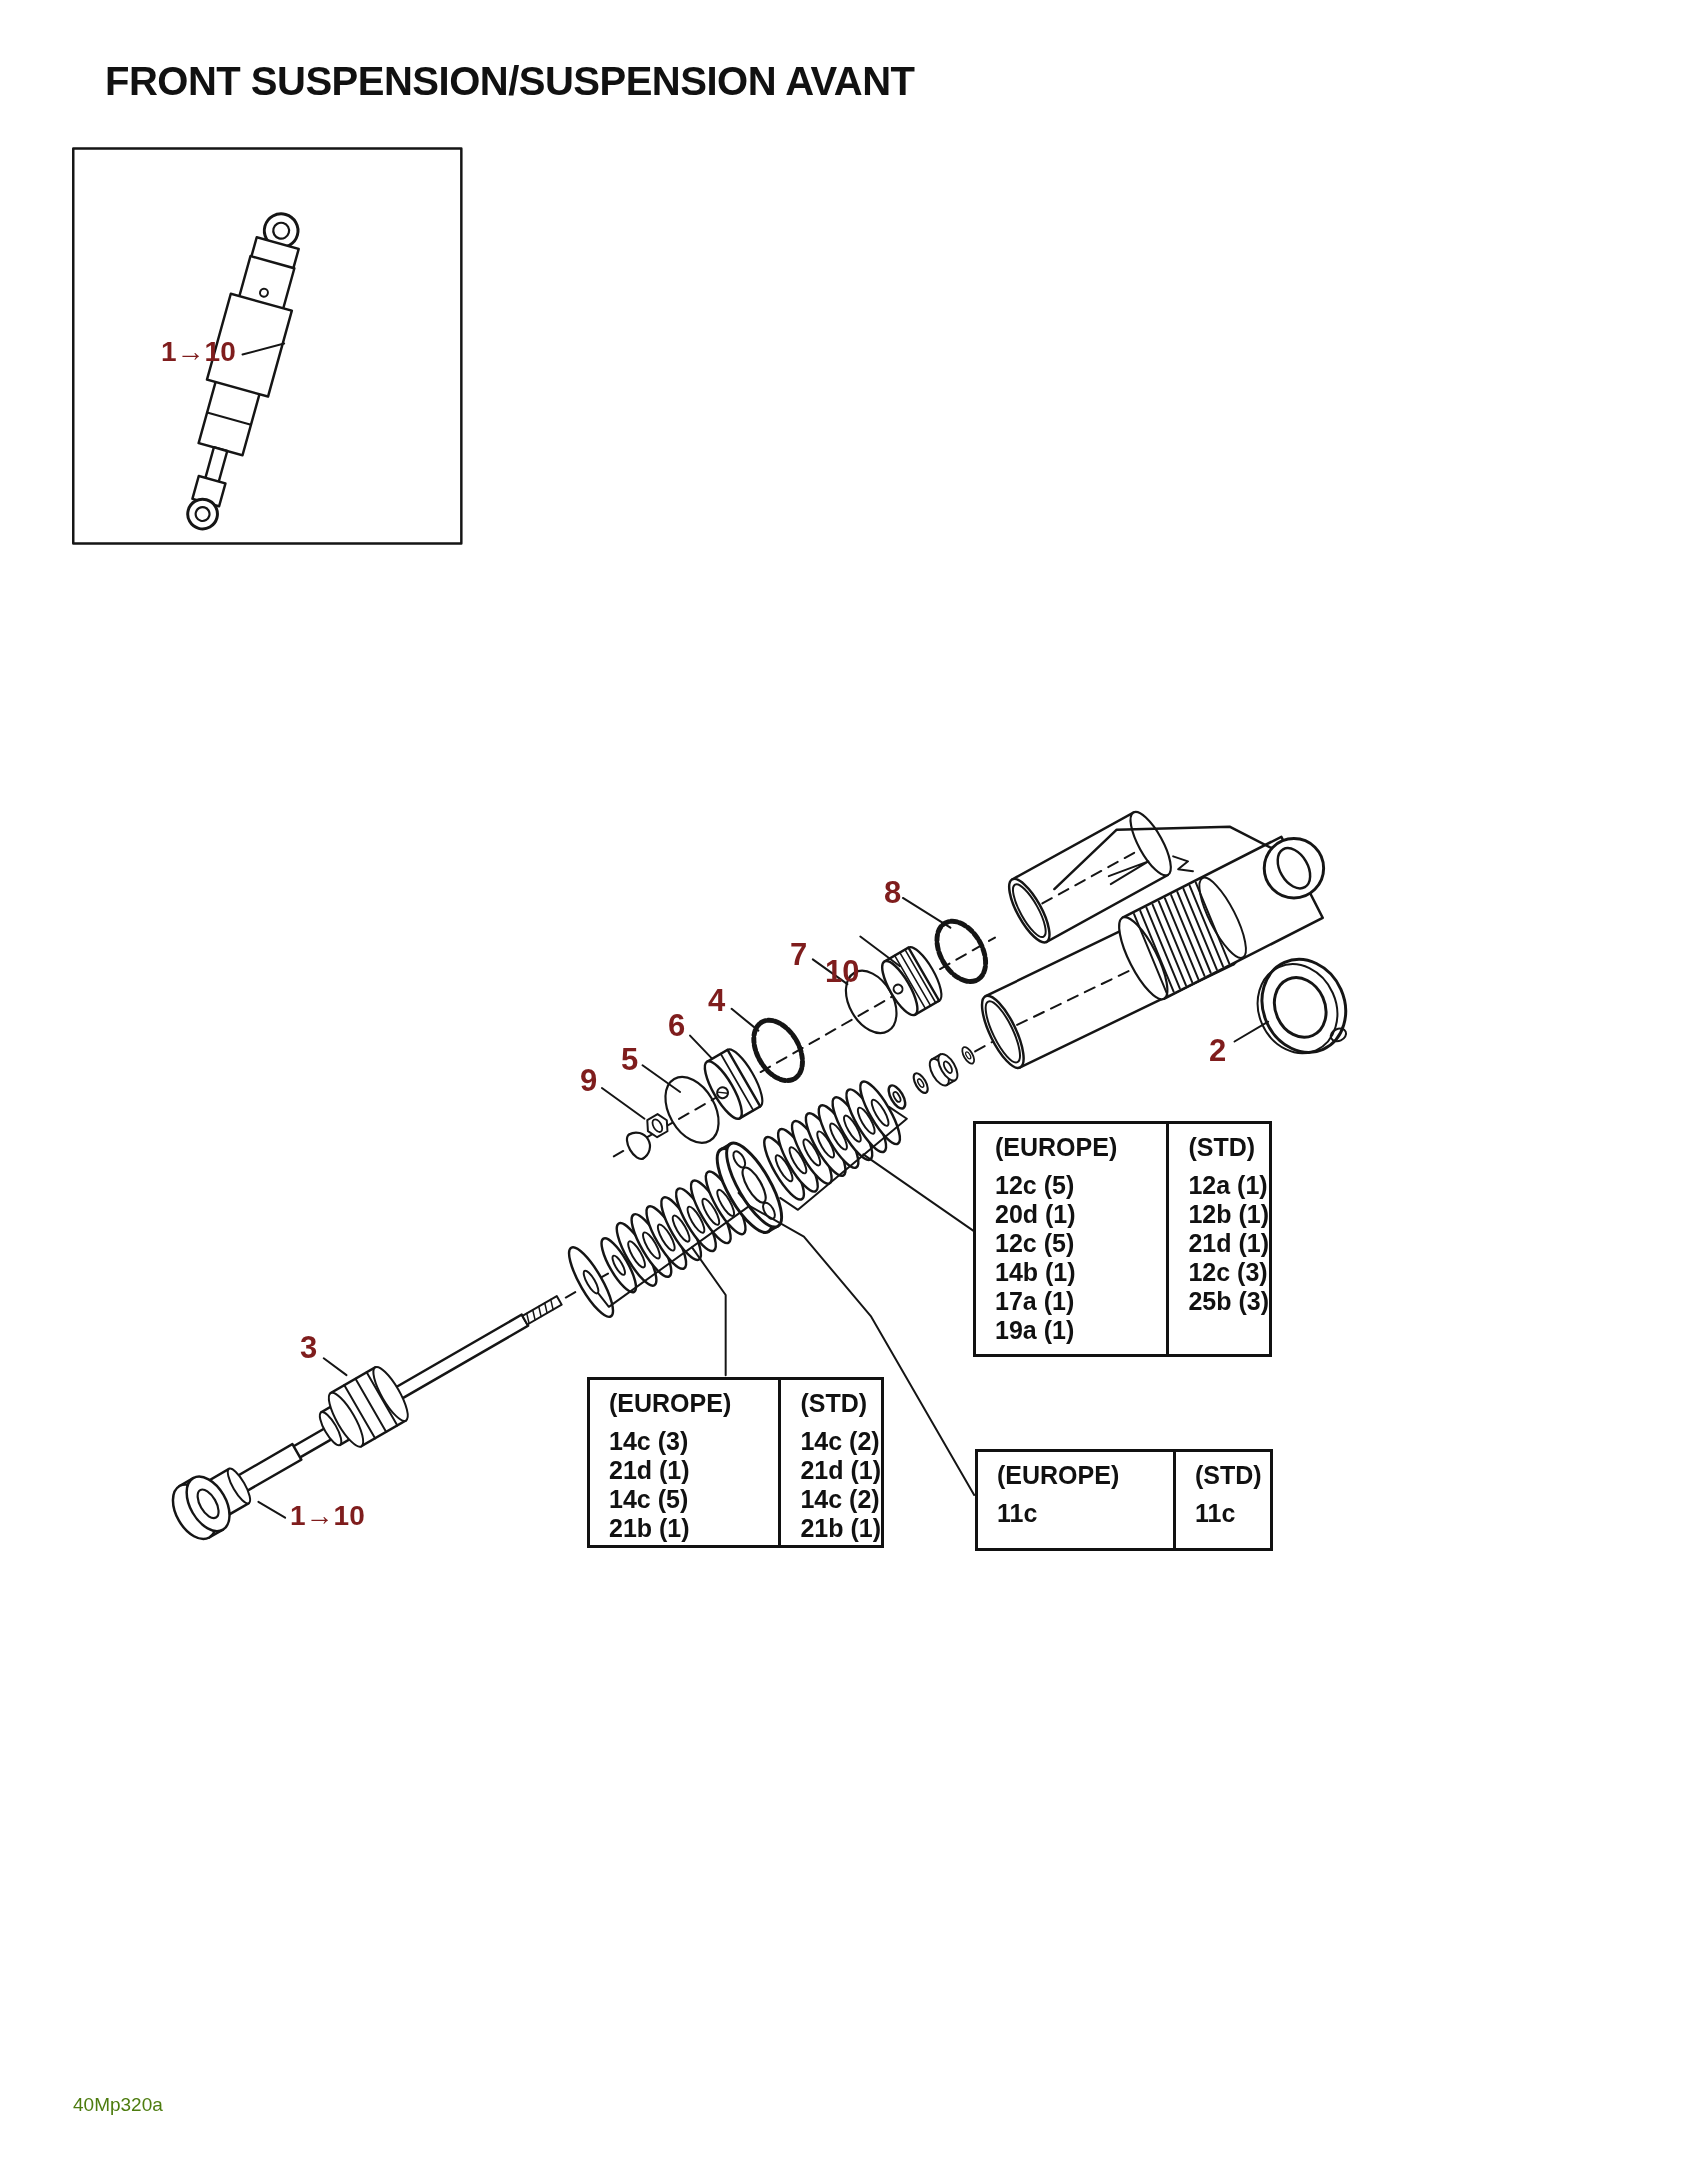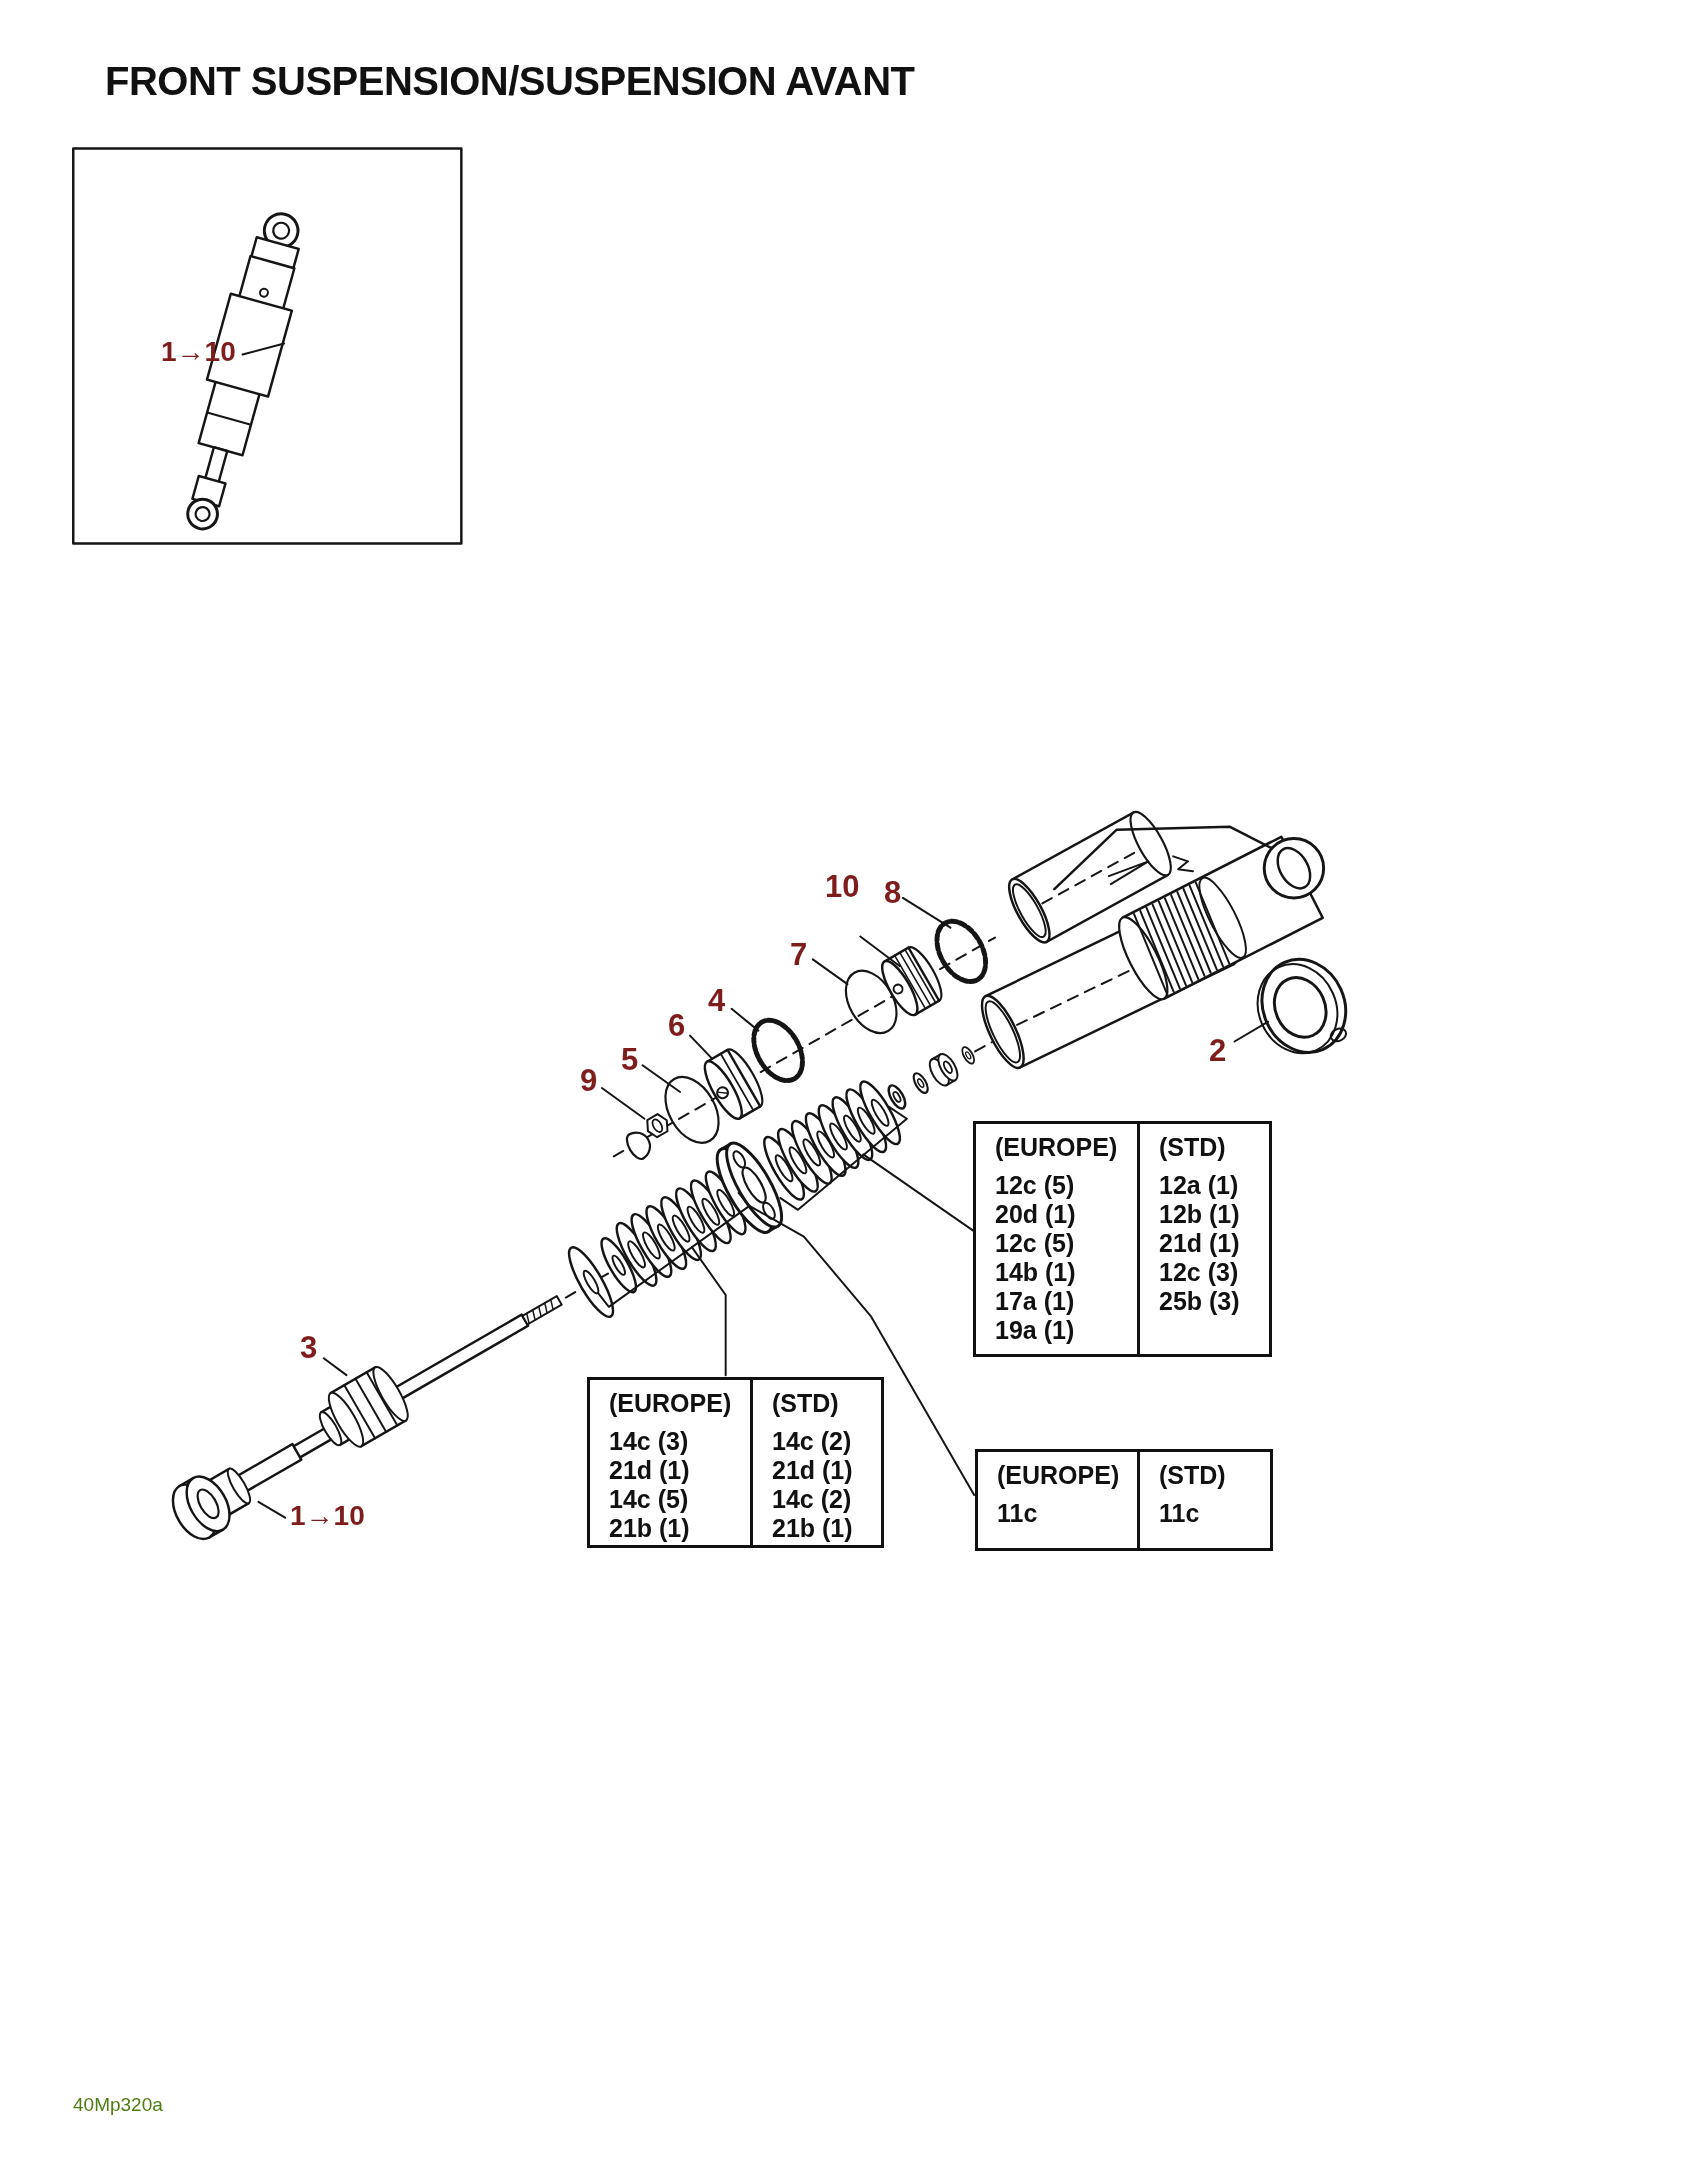--- a/index.html
+++ b/index.html
@@ -15,21 +15,21 @@
   .plabel{
     position:absolute;font-size:31px;font-weight:700;color:#7f1d1d;
     white-space:nowrap;line-height:1;
   }
   .plabel.range{font-size:28px;}
   .ptable{
     position:absolute;display:flex;border:3px solid #111;background:#fff;
     box-sizing:border-box;
   }
   .ptable .col{box-sizing:border-box;padding:9px 0 8px 19px;}
-  .ptable .col + .col{border-left:3px solid #111;}
+  .ptable .col + .col{border-left:3px solid #111;margin-left:36px;}
   .ptable .th{font-size:25px;font-weight:700;margin-bottom:9px;white-space:nowrap;}
   .ptable .td{font-size:25px;font-weight:700;line-height:29px;white-space:nowrap;}
   .doc-code{
     position:absolute;left:73px;top:2094px;font-size:19px;font-weight:400;color:#4d7c0f;
   }
 </style>
 </head>
 <body>
 
 <div class="page">
@@ -293,21 +293,21 @@
       <polyline points="788,1210 806,1222 916,1130 898,1118"></polyline>
       <line x1="872" y1="1166" x2="983" y2="1243"></line>
       <polyline points="604,1306 615,1320 757,1218 746,1205"></polyline>
       <polyline points="699,1260 733,1308 733,1389"></polyline>
       <polyline points="757,1218 812,1249 880,1330 984,1510"></polyline>
     </g>
   </svg>
 
   <span class="plabel range" style="left:161px;top:338px;">1→10</span>
   <span class="plabel" style="left:884px;top:877px;">8</span>
-  <span class="plabel" style="left:825px;top:871px;">10</span>
+  <span class="plabel" style="left:825px;top:956px;">10</span>
   <span class="plabel" style="left:790px;top:939px;">7</span>
   <span class="plabel" style="left:708px;top:985px;">4</span>
   <span class="plabel" style="left:668px;top:1010px;">6</span>
   <span class="plabel" style="left:621px;top:1044px;">5</span>
   <span class="plabel" style="left:580px;top:1065px;">9</span>
   <span class="plabel" style="left:1209px;top:1035px;">2</span>
   <span class="plabel" style="left:300px;top:1332px;">3</span>
   <span class="plabel range" style="left:290px;top:1502px;">1→10</span>
 
   <div class="ptable" style="left:973px;top:1121px;width:299px;height:236px;">

